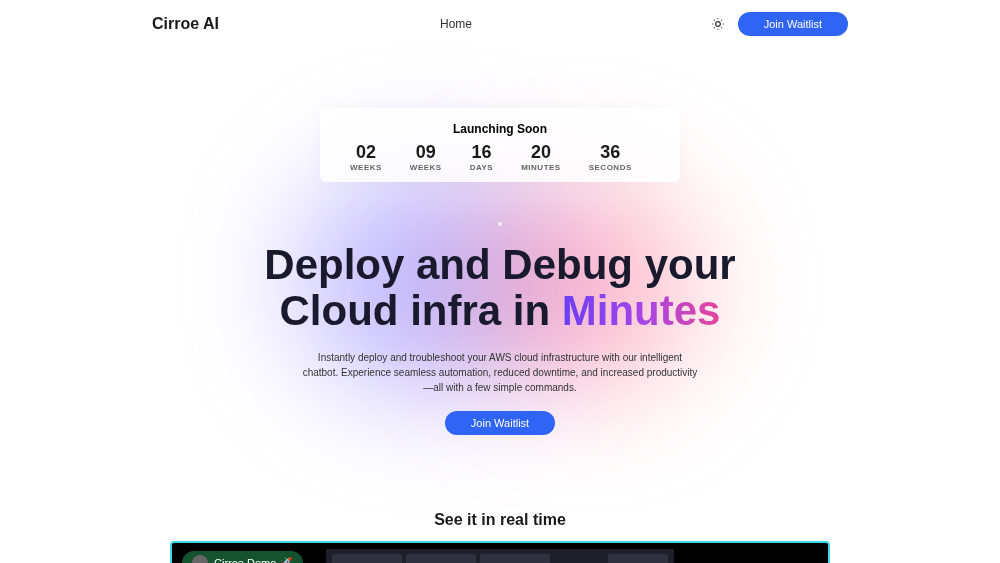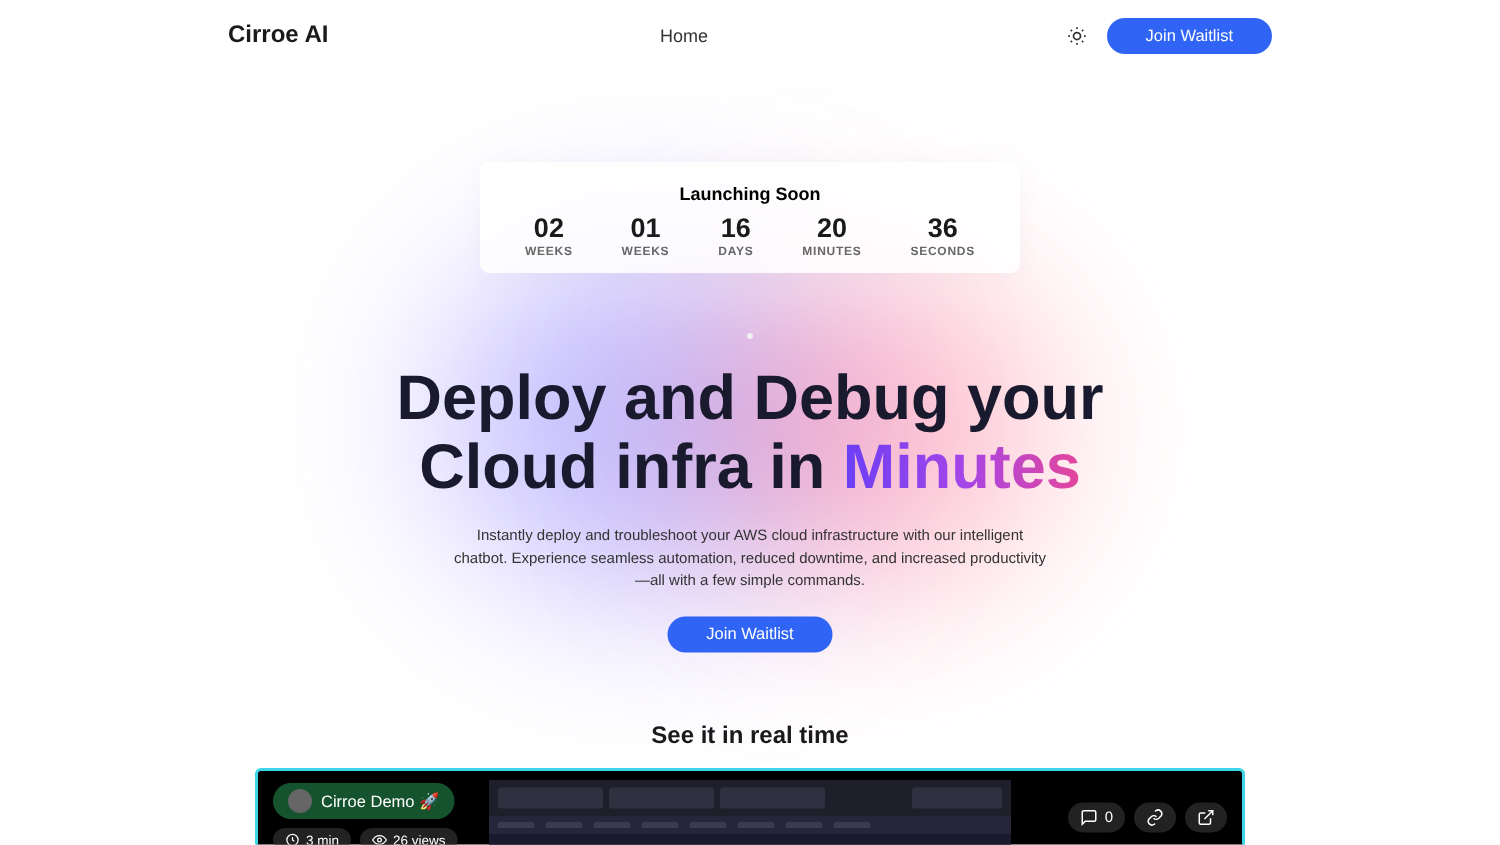--- a/index.html
+++ b/index.html
@@ -96,22 +96,22 @@
   text-align: center;
   box-shadow: 0 2px 20px rgba(0,0,0,0.03);
 }
 .countdown-title {
   font-size: 12px;
   font-weight: 600;
   margin-bottom: 6px;
 }
 .countdown-row {
   display: flex;
-  justify-content: space-between;
-  gap: 10px;
+  justify-content: flex-start;
+  gap: 28px;
 }
 .countdown-item { text-align: center; }
 .countdown-num {
   font-size: 18px;
   font-weight: 700;
   color: #1a1a1a;
 }
 .countdown-lbl {
   font-size: 8px;
   letter-spacing: 0.5px;
@@ -143,21 +143,21 @@
   margin: 16px auto 0;
   line-height: 1.5;
 }
 .hero-cta {
   margin-top: 16px;
 }
 .section-title {
   text-align: center;
   font-size: 16px;
   font-weight: 700;
-  margin-top: 47px;
+  margin-top: 76px;
   color: #1a1a1a;
 }
 .video-frame {
   margin: 12px auto 0;
   width: 660px;
   height: 92px;
   border: 2px solid #3dd5e8;
   border-radius: 4px;
   background: #000;
   position: relative;
@@ -307,21 +307,21 @@
 <div class="dot"></div>
 
 <div class="countdown-box">
   <div class="countdown-title">Launching Soon</div>
   <div class="countdown-row">
     <div class="countdown-item">
       <div class="countdown-num">02</div>
       <div class="countdown-lbl">WEEKS</div>
     </div>
     <div class="countdown-item">
-      <div class="countdown-num">01</div>
+      <div class="countdown-num">09</div>
       <div class="countdown-lbl">WEEKS</div>
     </div>
     <div class="countdown-item">
       <div class="countdown-num">16</div>
       <div class="countdown-lbl">DAYS</div>
     </div>
     <div class="countdown-item">
       <div class="countdown-num">20</div>
       <div class="countdown-lbl">MINUTES</div>
     </div>

